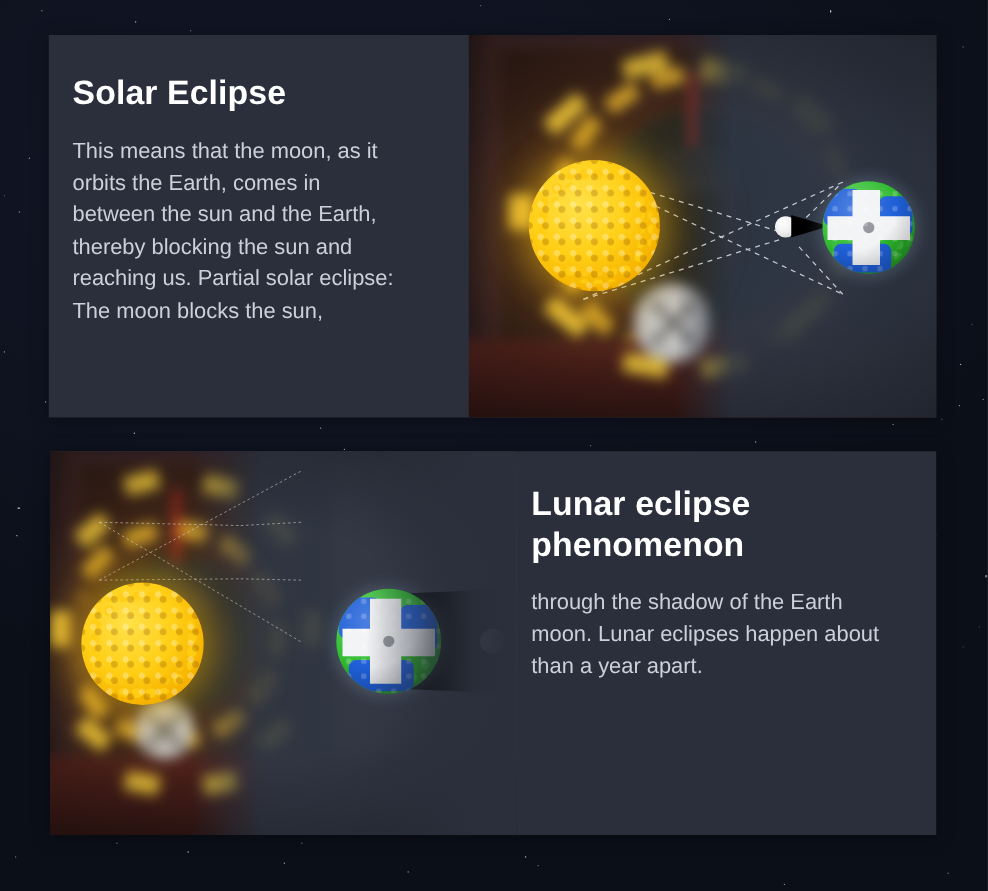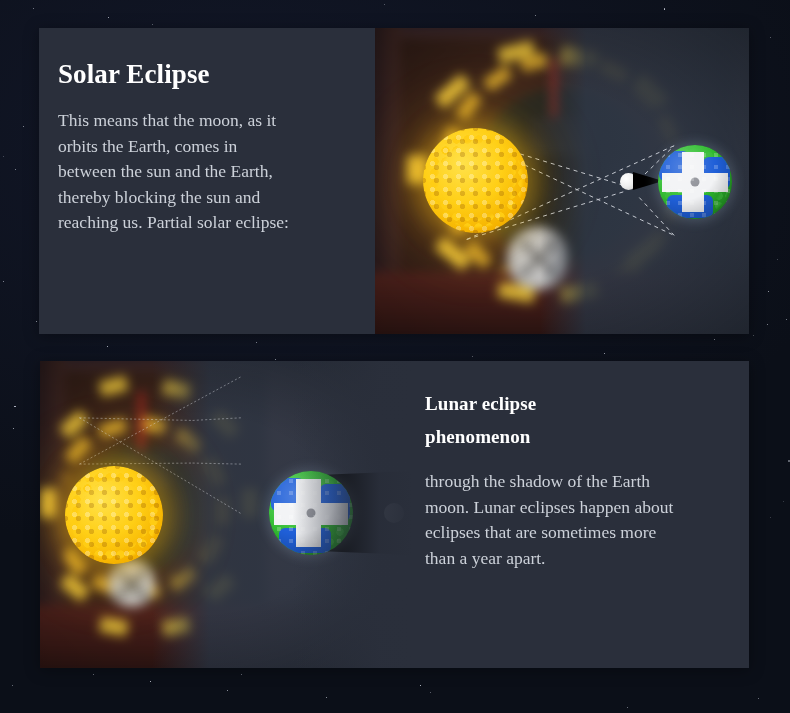--- a/index.html
+++ b/index.html
@@ -5,21 +5,20 @@
   * { margin:0; padding:0; box-sizing:border-box; }
   html, body {
     width:790px; height:713px; overflow:hidden;
     background:#0c1019;
     font-family:"Liberation Sans", sans-serif;
   }
   #stage { position:relative; width:790px; height:713px; overflow:hidden;
     background:
       radial-gradient(ellipse 900px 600px at 30% 20%, #121728 0%, #0b0f18 70%),
       #0a0e16;
-    font-family: Liberation Serif, serif;
   }
   
   .stars { position:absolute; inset:0; pointer-events:none; }
   .star { position:absolute; background:#e9eefb; border-radius:50%; }
 
   
   .card {
     position:absolute;
     background:#2a2f3b;
     overflow:hidden;
@@ -31,21 +30,21 @@
 
   
   .textpane { position:relative; z-index:5; }
   #solar-text { width:336px; padding:30px 26px 0 19px; }
   #lunar-text { width:336px; padding:26px 20px 0 12px; }
 
   .heading {
     color:#ffffff; font-weight:bold; letter-spacing:.1px;
   }
   #solar-heading { font-size:27px; line-height:32px; margin-bottom:18px; }
-  #lunar-heading { font-size:19px; line-height:33px; margin-bottom:16px; }
+  #lunar-heading { font-size:27px; line-height:33px; margin-bottom:16px; }
   .heading .l2 { display:block; }
 
   .body {
     color:#ccd1d9; font-size:17.5px; line-height:25.6px;
   }
   .body p { margin:0; }
 
   
   .imgpane { position:relative; overflow:hidden; flex:1 1 auto; }
 
@@ -391,20 +390,21 @@
   <div class="card" id="card-solar">
 
     <div class="textpane" id="solar-text">
       <div class="heading" id="solar-heading">Solar Eclipse</div>
       <div class="body">
         <p>This means that the moon, as it</p>
         <p>orbits the Earth, comes in</p>
         <p>between the sun and the Earth,</p>
         <p>thereby blocking the sun and</p>
         <p>reaching us. Partial solar eclipse:</p>
+        <p>The moon blocks the sun,</p>
       </div>
     </div>
 
     <div class="imgpane" id="solar-img">
 
       <div class="backdrop">
         <div class="bd-room"></div>
         <div class="bd-panel"></div>
         <div class="ring"></div>
         <div class="ring2"></div>
@@ -532,19 +532,18 @@
     </div>
 
     <div class="textpane" id="lunar-text">
       <div class="heading" id="lunar-heading">
         <span class="l2">Lunar eclipse</span>
         <span class="l2">phenomenon</span>
       </div>
       <div class="body">
         <p>through the shadow of the Earth</p>
         <p>moon. Lunar eclipses happen about</p>
-        <p>eclipses that are sometimes more</p>
         <p>than a year apart.</p>
       </div>
     </div>
   </div>
 
 </div>
 
 </body></html>

